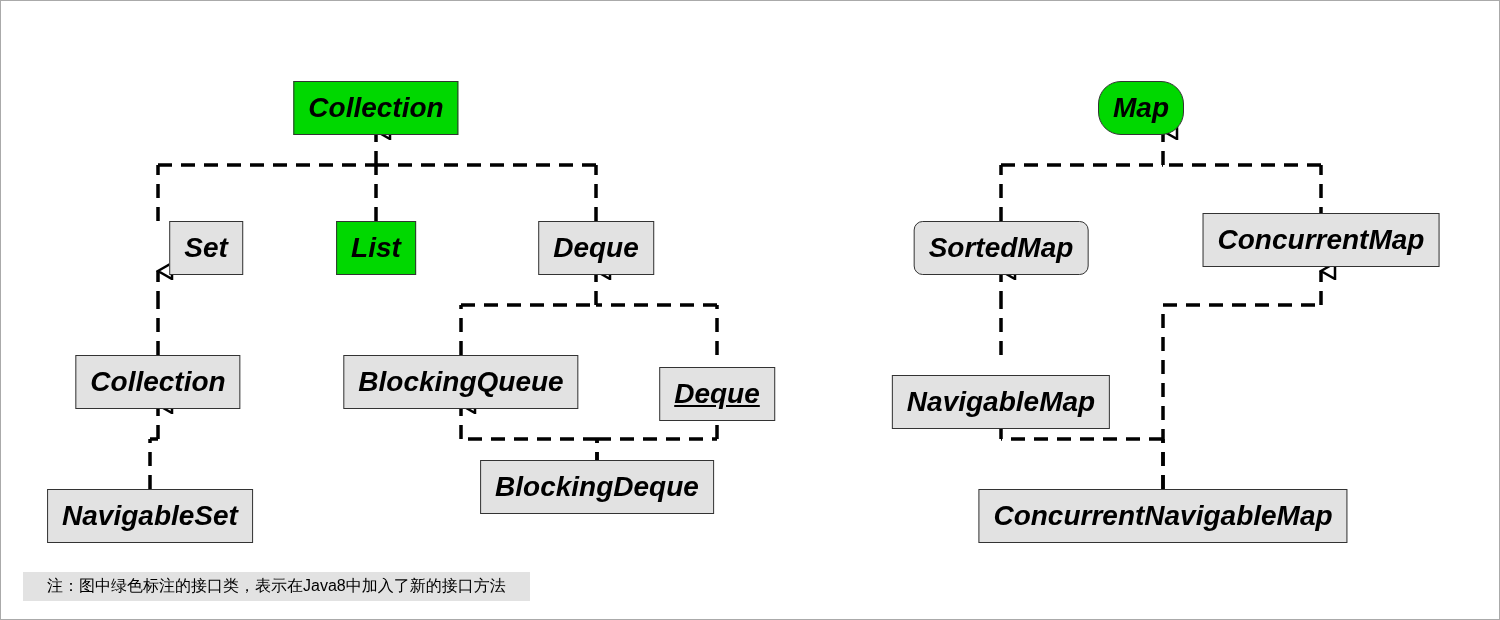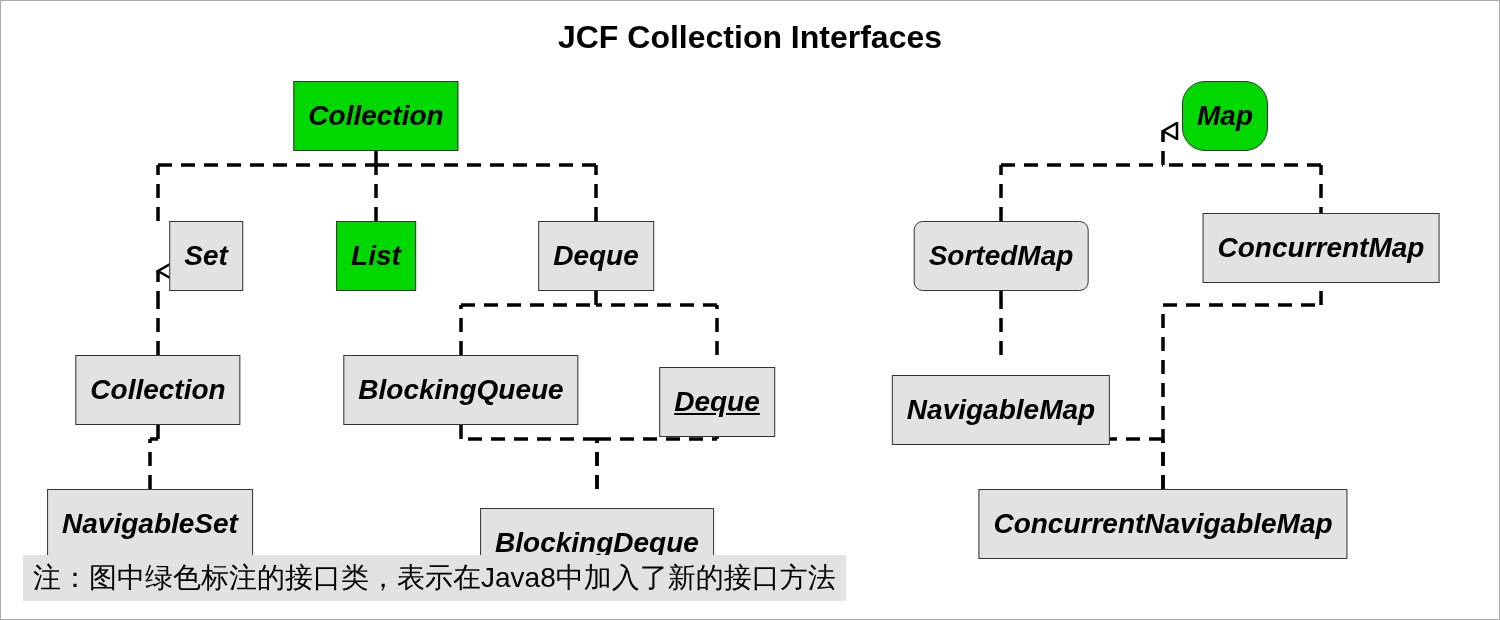--- a/index.html
+++ b/index.html
@@ -21,50 +21,49 @@
     top: 18px;
     left: 0;
     width: 100%;
     text-align: center;
     font-size: 32px;
     font-weight: bold;
   }
   .node {
     position: absolute;
     border: 1px solid #333;
-    padding: 18px 14px;
+    padding: 10px 14px;
     font-size: 28px;
     font-weight: bold;
     font-style: italic;
     white-space: nowrap;
     transform: translateX(-50%);
   }
   .gray { background: #e2e2e2; }
   .green { background: #00d800; }
   .footnote {
     position: absolute;
     left: 22px;
     bottom: 18px;
     background: #e2e2e2;
-    font-size: 28px;
-    padding: 4px 10px;
+    font-size: 16px;
+    padding: 4px 24px;
   }
   svg.edges {
     position: absolute;
     top: 0; left: 0;
     width: 1500px;
     height: 620px;
     pointer-events: none;
   }
 </style>
 </head>
 <body>
 
 <div class="frame">
-  <div class="title">JCF Collection Interfaces</div>
   <svg class="edges">
     <defs>
       <marker id="tri" markerWidth="18" markerHeight="18" refX="9" refY="2" orient="auto" markerUnits="userSpaceOnUse">
         <path d="M1,16 L9,2 L17,16 Z" fill="#fff" stroke="#000" stroke-width="2.5"></path>
       </marker>
     </defs>
     <g id="edge-group" stroke="#000" stroke-width="3.5" stroke-dasharray="14 9" fill="none">
         <line x1="375" y1="164" x2="375" y2="130" marker-end="url(#tri)"></line>
         <line x1="157" y1="220" x2="157" y2="164"></line>
         <line x1="157" y1="164" x2="375" y2="164"></line>
@@ -104,21 +103,21 @@
   </svg>
   <div id="nodes-layer">
       <div class="node green" style="left: 375px; top: 80px;">Collection</div>
       <div class="node gray" style="left: 157px; top: 220px; margin-left: 48px;">Set</div>
       <div class="node green" style="left: 375px; top: 220px;">List</div>
       <div class="node gray" style="left: 595px; top: 220px;">Deque</div>
       <div class="node gray" style="left: 157px; top: 354px;">Collection</div>
       <div class="node gray" style="left: 460px; top: 354px;">BlockingQueue</div>
       <div class="node gray" style="left: 716px; top: 366px; text-decoration: underline;">Deque</div>
       <div class="node gray" style="left: 149px; top: 488px;">NavigableSet</div>
-      <div class="node gray" style="left: 596px; top: 507px; text-align: center;">BlockingDeque</div>
-      <div class="node green" style="left: 1224px; top: 80px; border-radius: 23px;">Map</div>
+      <div class="node gray" style="left: 596px; top: 459px; text-align: center;">BlockingDeque</div>
+      <div class="node green" style="left: 1140px; top: 80px; border-radius: 23px;">Map</div>
       <div class="node gray" style="left: 1000px; top: 220px; border-radius: 9px;">SortedMap</div>
       <div class="node gray" style="left: 1320px; top: 212px; text-align: right;">ConcurrentMap</div>
       <div class="node gray" style="left: 1000px; top: 354px; margin-top: 20px;">NavigableMap</div>
       <div class="node gray" style="left: 1162px; top: 488px;">ConcurrentNavigableMap</div>
     </div>
   <div class="footnote">注：图中绿色标注的接口类，表示在Java8中加入了新的接口方法</div>
 </div>
 
 </body></html>

